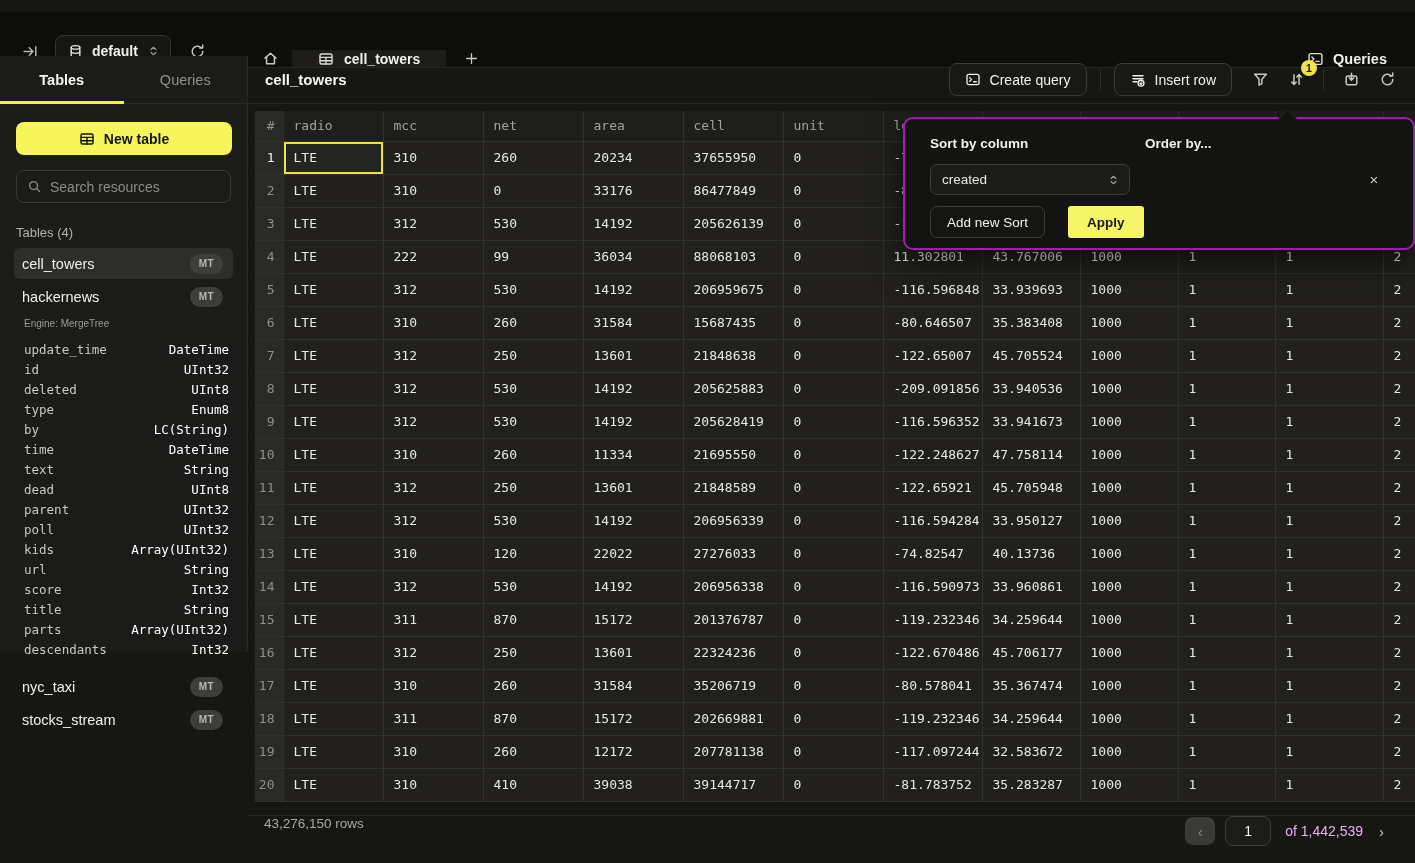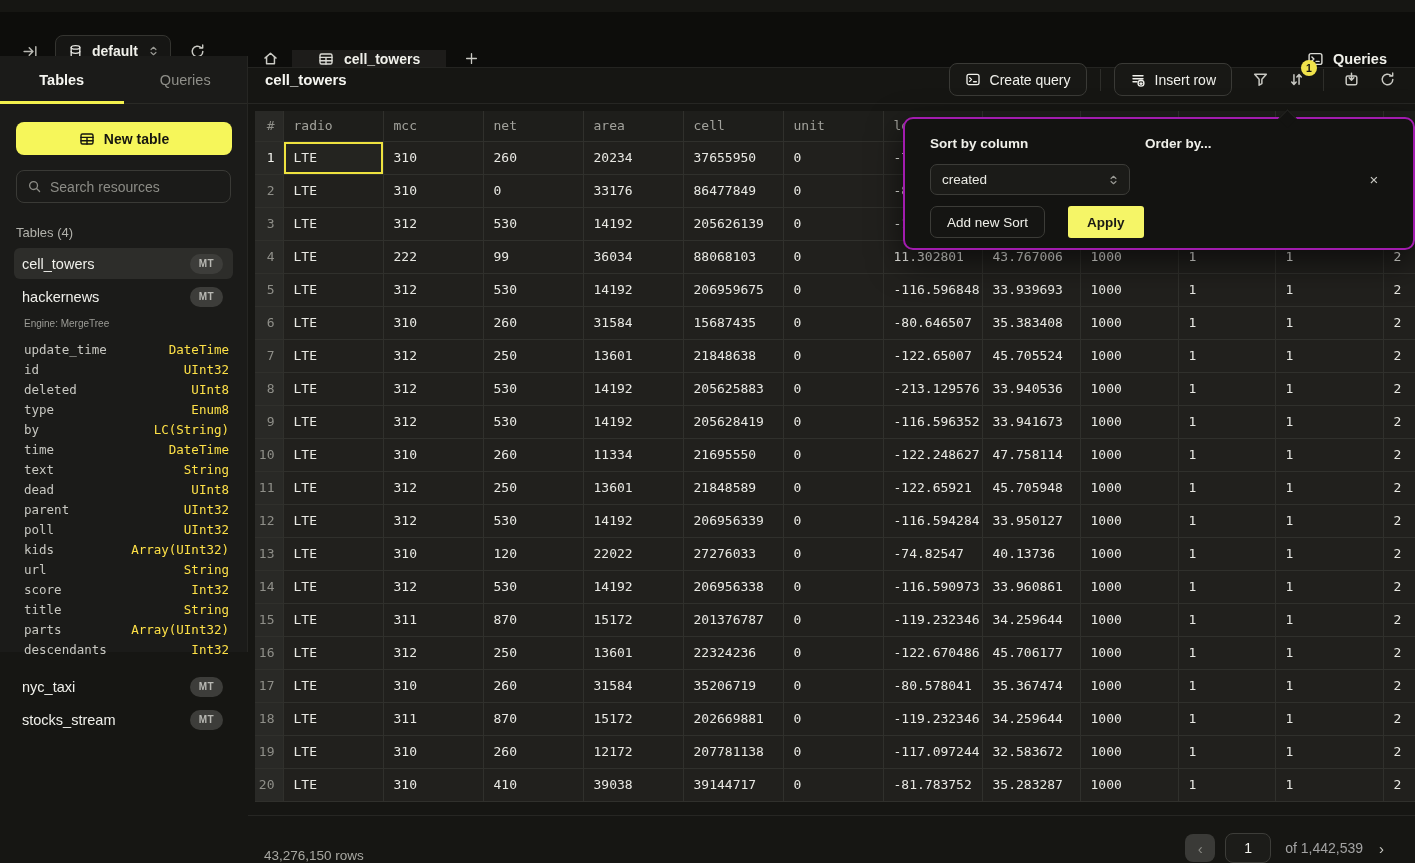--- a/index.html
+++ b/index.html
@@ -41,21 +41,21 @@
   .section-label { margin-top:22px; font-size:13px; color:#b2b2ac; }
   .tables-list { margin-top:8px; }
   .tbl-row { height:31px; display:flex; align-items:center; justify-content:space-between; padding:0 10px 0 8px; border-radius:6px; margin:2px -2px; cursor:pointer; }
   .tbl-row.selected { background:#2d2d2a; }
   .tbl-name { font-size:14.5px; color:#f0f0eb; font-weight:500; }
   .mt-badge { min-width:33px; height:20px; padding:0 8px; background:#3d3d3a; border-radius:10px; display:flex; align-items:center; justify-content:center; font-size:10px; font-weight:700; letter-spacing:.5px; color:#b8b8b3; }
   .engine-line { font-size:10px; color:#9c9c96; padding:4px 0 8px 8px; }
   .fields { padding:2px 2px 10px 8px; font-family:"DejaVu Sans Mono", monospace; font-size:12.5px; }
   .field-row { display:flex; justify-content:space-between; height:20px; align-items:center; }
   .f-name { color:#c8c8c2; }
-  .f-type { color:#fde047;text-align:center; }
+  .f-type { color:#ffffff;text-align:center; }
 
   
   .main { position:absolute; left:248px; top:56px; width:1167px; height:759px; }
   .main-header { height:48px; border-bottom:1px solid #262623; display:flex; align-items:center; padding:0 14px 0 17px; }
   .page-title { font-size:15px; font-weight:700; color:#f5f5f0; }
   .mh-spacer { flex:1; }
   .btn-outline { height:33px; display:flex; align-items:center; gap:9px; padding:0 15px; border:1px solid #3a3a36; border-radius:8px; background:#181815; color:#f0f0eb; font-size:14px; font-weight:500; font-family:inherit; cursor:pointer; }
   .vdiv { width:1px; height:22px; background:#2e2e2a; margin:0 13px; }
   .icon-btn { width:28px; height:28px; display:flex; align-items:center; justify-content:center; color:#c9c9c3; cursor:pointer; position:relative; border-radius:6px; }
   .icon-btn + .icon-btn { margin-left:8px; }
@@ -65,26 +65,26 @@
   .table-zone { padding:7px 0 0 7px; }
   table.grid { border-collapse:collapse; table-layout:fixed; width:1160px; font-family:"DejaVu Sans Mono", monospace; font-size:13px; }
   .grid th { height:30px; font-weight:400; text-align:left; color:#a2a29c; padding:0 0 0 10px; background:#1e1e1b; border-right:1px solid #30302c; border-bottom:1px solid #30302c; white-space:nowrap; overflow:hidden; }
   .grid td { height:33px; color:#e8e8e3; padding:0 0 0 10px; background:#21201d; border-right:1px solid #30302c; border-bottom:1px solid #30302c; white-space:nowrap; overflow:hidden; }
   .grid th.gutter, .grid td.gutter { background:#292926; color:#8f8f89; text-align:right; padding:0 8px 0 0; }
   .grid td.gutter.active { color:#f2f2ed; }
   .grid td.selected-cell { box-shadow:inset 0 0 0 2px #eee23f; background:#242420; }
   .grid tr td:last-child, .grid tr th:last-child { border-right:none; }
 
   
-  .footerbar { position:absolute; left:248px; bottom:0; width:1167px; height:48px; background:#161613; border-top:1px solid #262623; display:flex; align-items:flex-end; justify-content:space-between; padding:0 25px 0 16px;gap:8px; }
+  .footerbar { position:absolute; left:248px; bottom:0; width:1167px; height:48px; background:#161613; border-top:1px solid #262623; display:flex; align-items:flex-start; justify-content:space-between; padding:0 25px 0 16px;gap:8px; }
   .rows-count { font-size:13.5px; color:#a8a8a2; }
   .pager { display:flex; align-items:center; gap:10px; }
   .pg-prev { width:30px; height:28px; border-radius:8px; background:#3a3a37; color:#8a8a84; display:flex; align-items:center; justify-content:center; font-size:15px; cursor:default; }
   .pg-input { width:46px; height:30px; border:1px solid #3d3d39; border-radius:8px; background:#1c1c19; color:#f2f2ed; font-size:14px; text-align:center; outline:none; font-family:inherit; }
-  .pg-of { font-size:14px; color:#a3a3a3; margin-left:4px; }
+  .pg-of { font-size:14px; color:#f0abfc; margin-left:4px; }
   .pg-next { color:#cacac4; font-size:15px; padding:4px 6px; cursor:pointer; }
 
   
   .sort-popup { position:absolute; left:903px; top:117px; width:512px; height:133px; background:#131311; border:2px solid #a21caf; border-radius:10px; box-shadow:0 12px 34px rgba(0,0,0,.6); z-index:50; }
   .popup-caret { position:absolute; top:-7px; left:376px; width:13px; height:13px; background:#131311; border-left:1px solid #232321; border-top:1px solid #232321; transform:rotate(45deg); }
   .sp-label { position:absolute; top:17px; font-size:13.5px; font-weight:600; color:#f0f0ea; }
   .sp-select { position:absolute; top:45px; width:200px; height:31px; border:1px solid #3c3c38; border-radius:7px; background:#1b1b18; display:flex; align-items:center; justify-content:space-between; padding:0 9px 0 11px; font-size:13.5px; color:#e9e9e3; cursor:pointer; }
   .sp-select .chev { color:#9a9a94; }
   .sp-close { position:absolute; top:48px; left:458px; width:22px; height:24px; display:flex; align-items:center; justify-content:center; color:#c9c9c3; font-size:15px; cursor:pointer; }
   .sp-btn-dark { position:absolute; left:25px; top:87px; height:32px; padding:0 16px; border:1px solid #3c3c38; border-radius:7px; background:#151513; color:#f0f0ea; font-size:13.5px; font-weight:500; font-family:inherit; cursor:pointer; }
@@ -468,21 +468,21 @@
               <td>2</td>
             </tr>
             <tr>
               <td class="gutter">8</td>
               <td>LTE</td>
               <td>312</td>
               <td>530</td>
               <td>14192</td>
               <td>205625883</td>
               <td>0</td>
-              <td>-213.129576</td>
+              <td>-209.091856</td>
               <td>33.940536</td>
               <td>1000</td>
               <td>1</td>
               <td>1</td>
               <td>2</td>
             </tr>
             <tr>
               <td class="gutter">9</td>
               <td>LTE</td>
               <td>312</td>

